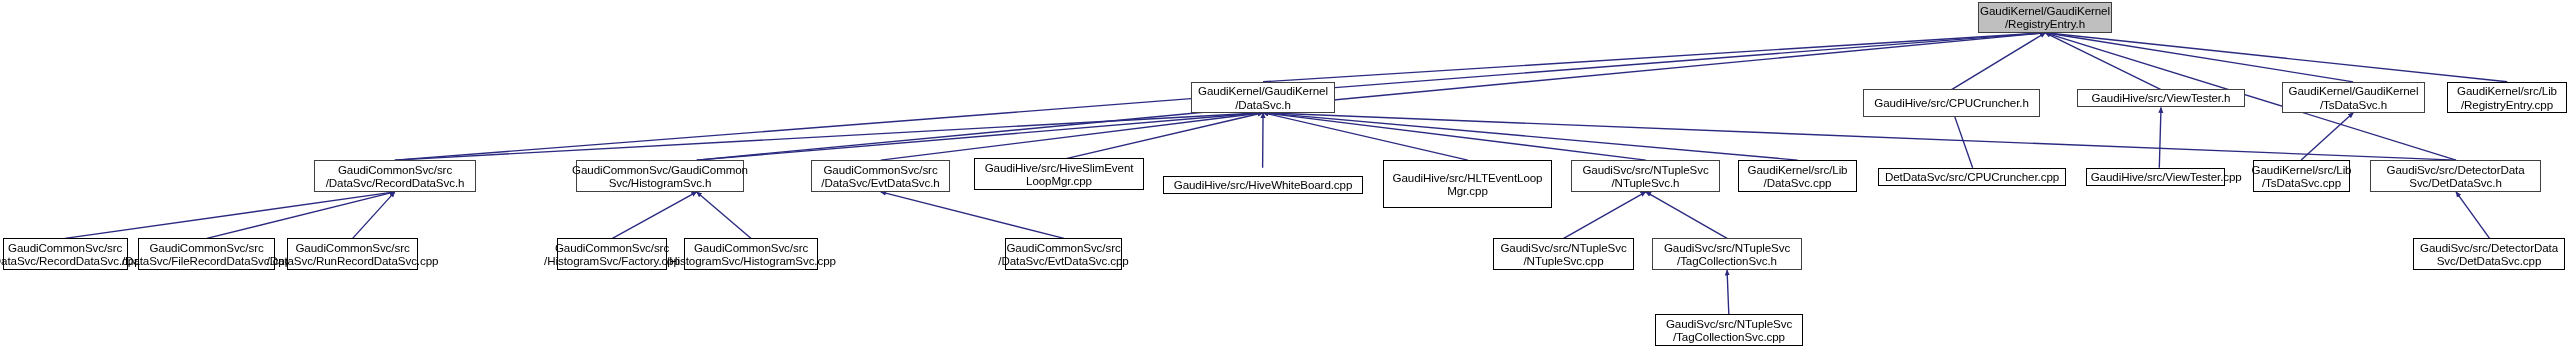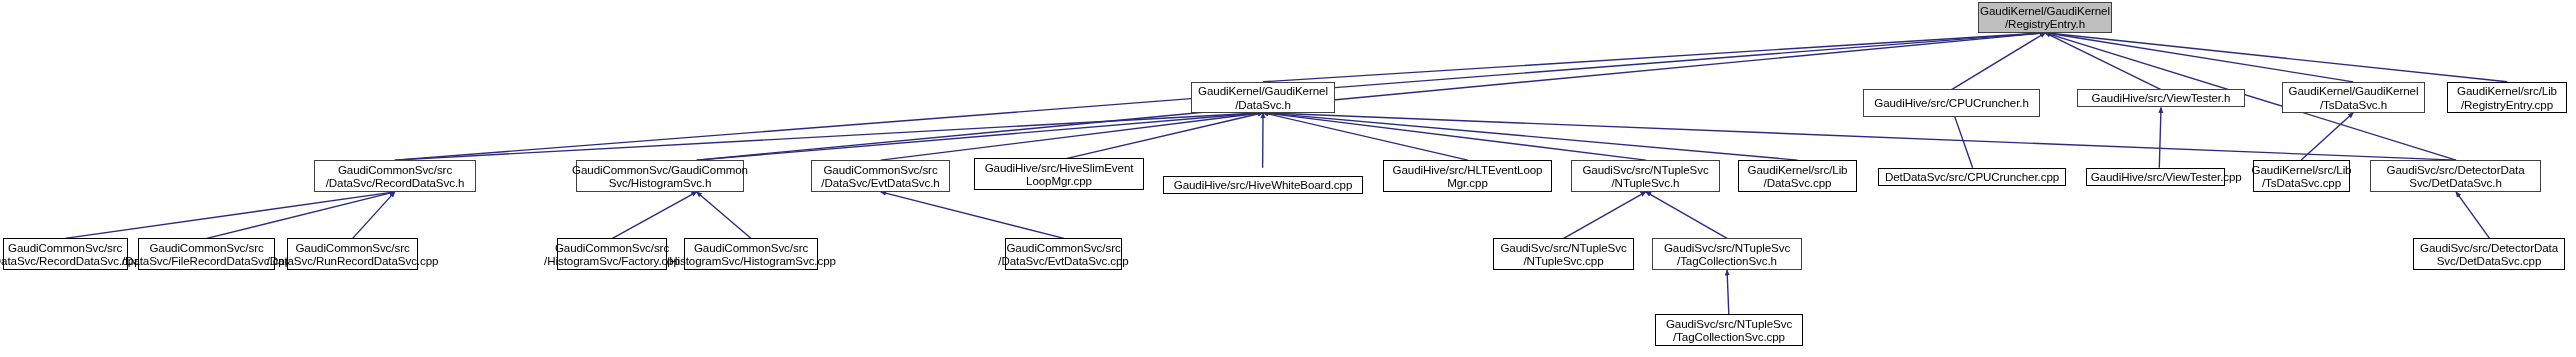--- a/index.html
+++ b/index.html
@@ -102,21 +102,21 @@
 /RegistryEntry.cpp</div>
     <div class="node thick" style="left: 314px; top: 160px; width: 162px; height: 32px;">GaudiCommonSvc/src
 /DataSvc/RecordDataSvc.h</div>
     <div class="node thick" style="left: 576px; top: 160px; width: 168px; height: 32px;">GaudiCommonSvc/GaudiCommon
 Svc/HistogramSvc.h</div>
     <div class="node thick" style="left: 811px; top: 160px; width: 139px; height: 32px;">GaudiCommonSvc/src
 /DataSvc/EvtDataSvc.h</div>
     <div class="node" style="left: 974px; top: 158px; width: 170px; height: 32px;">GaudiHive/src/HiveSlimEvent
 LoopMgr.cpp</div>
     <div class="node" style="left: 1163px; top: 176px; width: 200px; height: 18px;">GaudiHive/src/HiveWhiteBoard.cpp</div>
-    <div class="node" style="left: 1383px; top: 160px; width: 169px; height: 32px;">GaudiHive/src/HLTEventLoop
+    <div class="node" style="left: 1383px; top: 160px; width: 169px; height: 48px;">GaudiHive/src/HLTEventLoop
 Mgr.cpp</div>
     <div class="node thick" style="left: 1571px; top: 160px; width: 149px; height: 32px;">GaudiSvc/src/NTupleSvc
 /NTupleSvc.h</div>
     <div class="node" style="left: 1738px; top: 160px; width: 119px; height: 32px;">GaudiKernel/src/Lib
 /DataSvc.cpp</div>
     <div class="node" style="left: 1878px; top: 168px; width: 188px; height: 18px;">DetDataSvc/src/CPUCruncher.cpp</div>
     <div class="node" style="left: 2086px; top: 168px; width: 139px; height: 18px; padding-left: 24px;">GaudiHive/src/ViewTester.cpp</div>
     <div class="node" style="left: 2253px; top: 160px; width: 97px; height: 32px;">GaudiKernel/src/Lib
 /TsDataSvc.cpp</div>
     <div class="node thick" style="left: 2370px; top: 160px; width: 171px; height: 32px;">GaudiSvc/src/DetectorData

